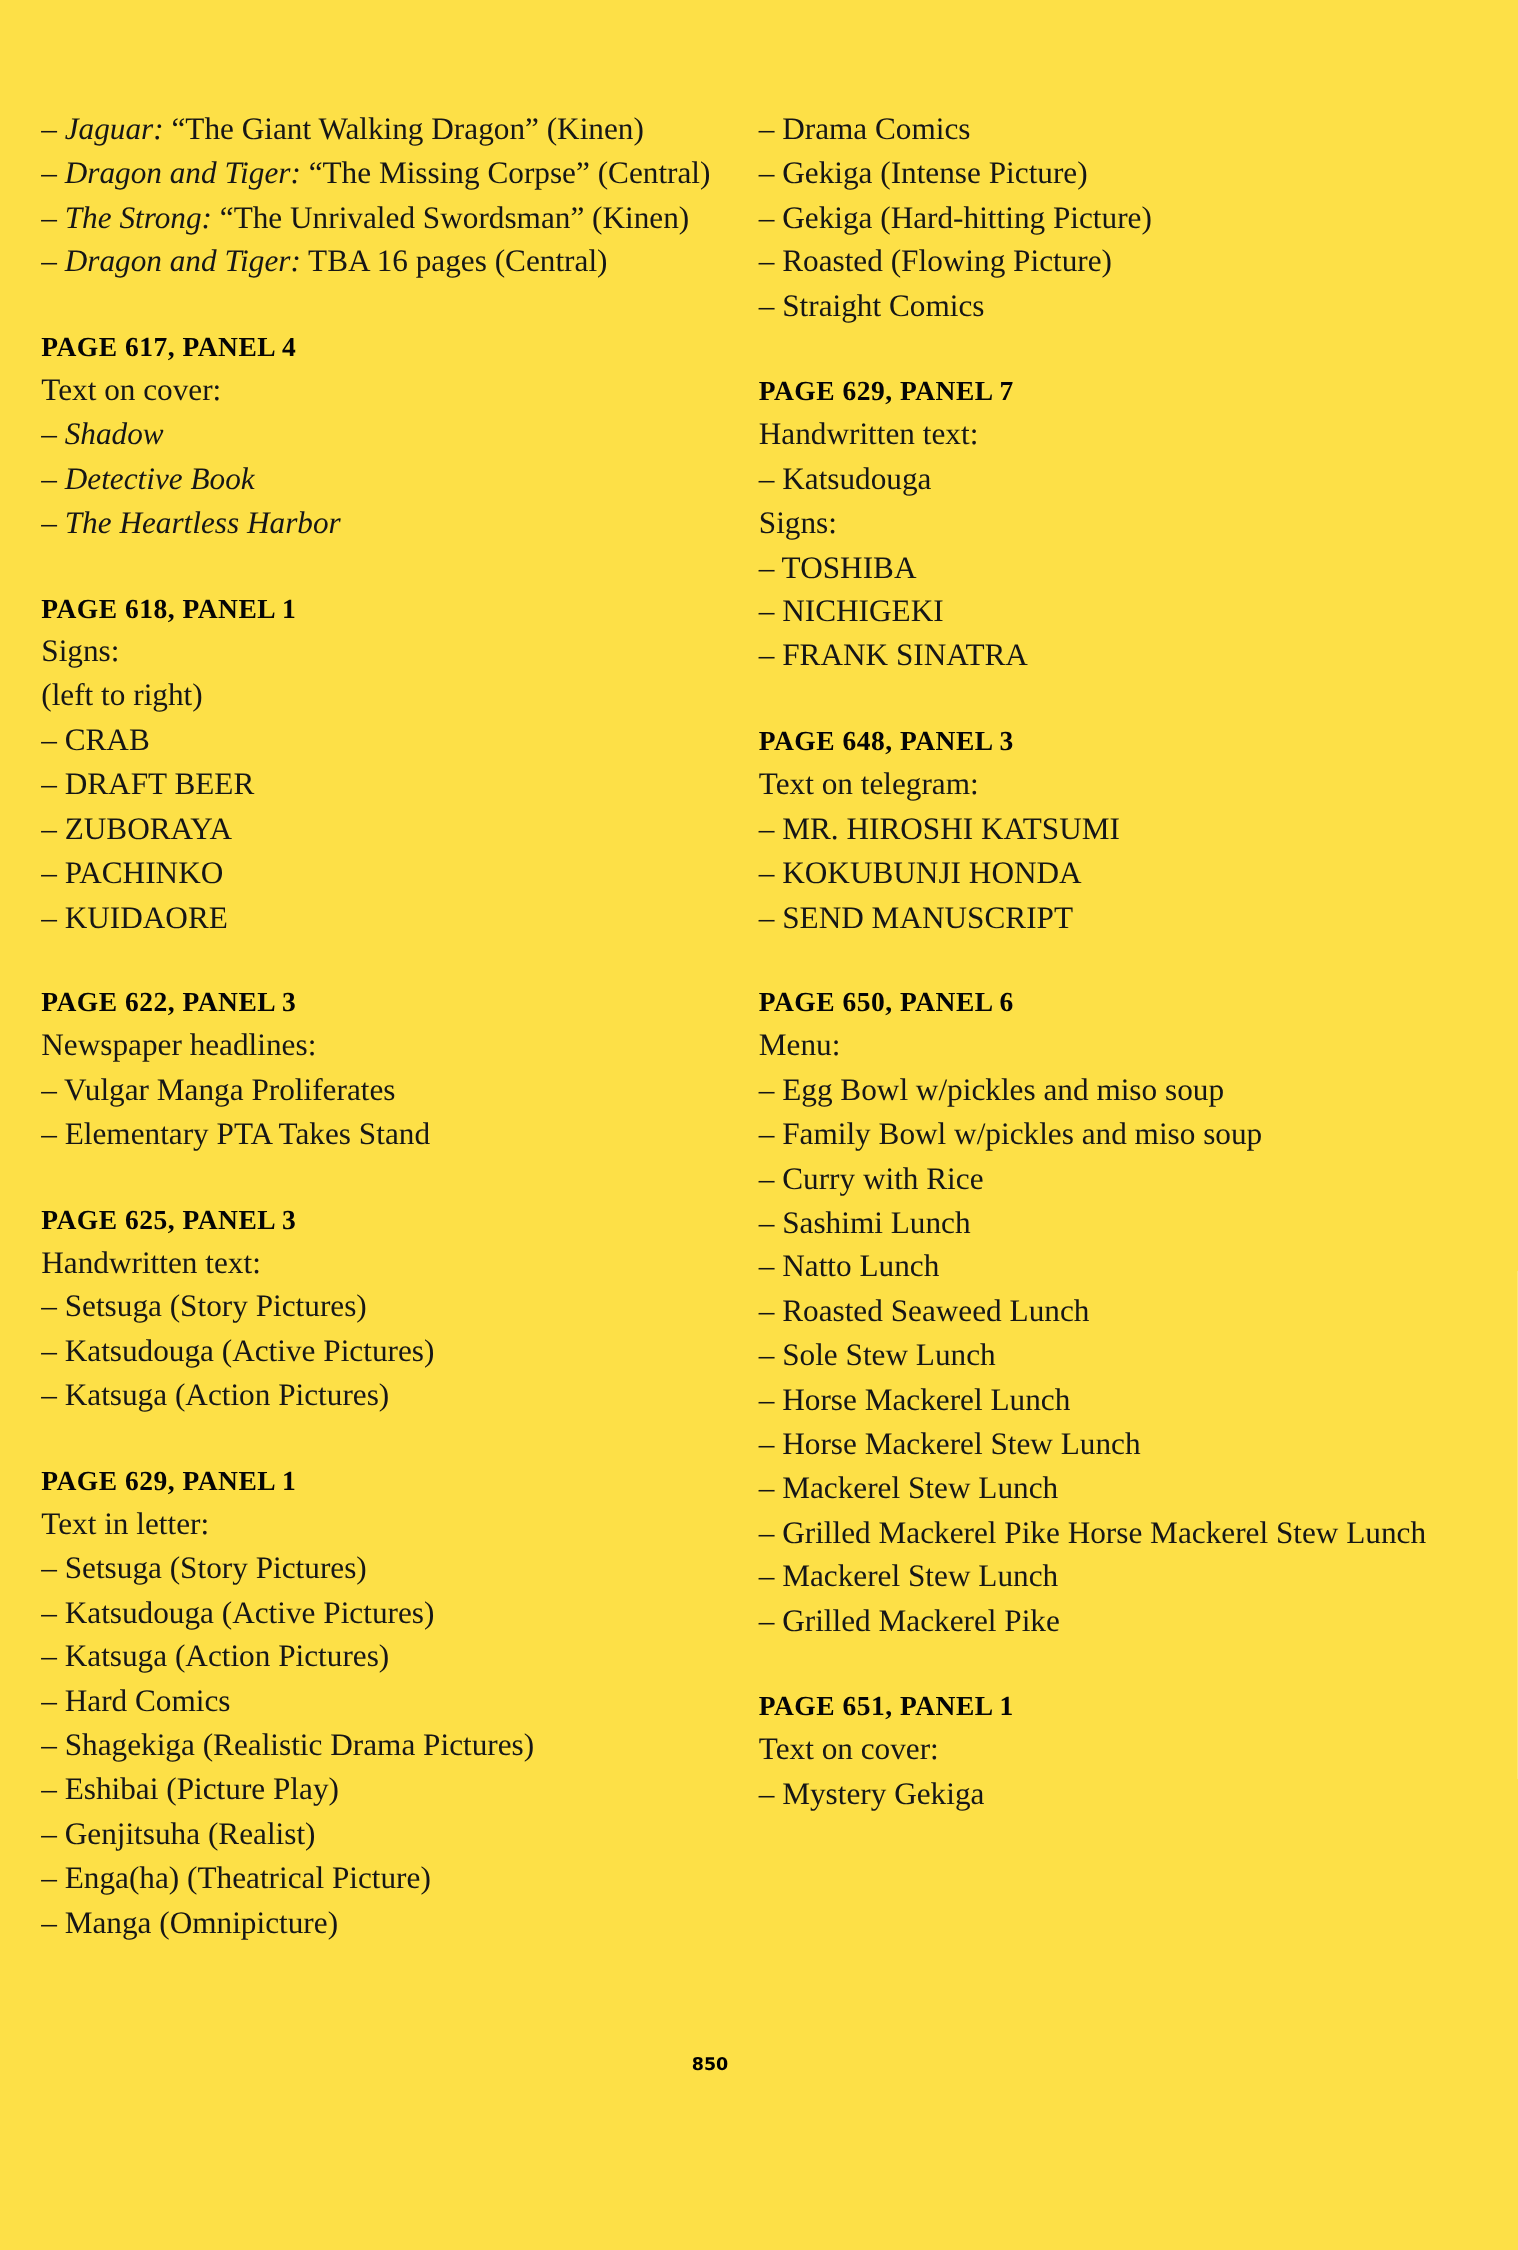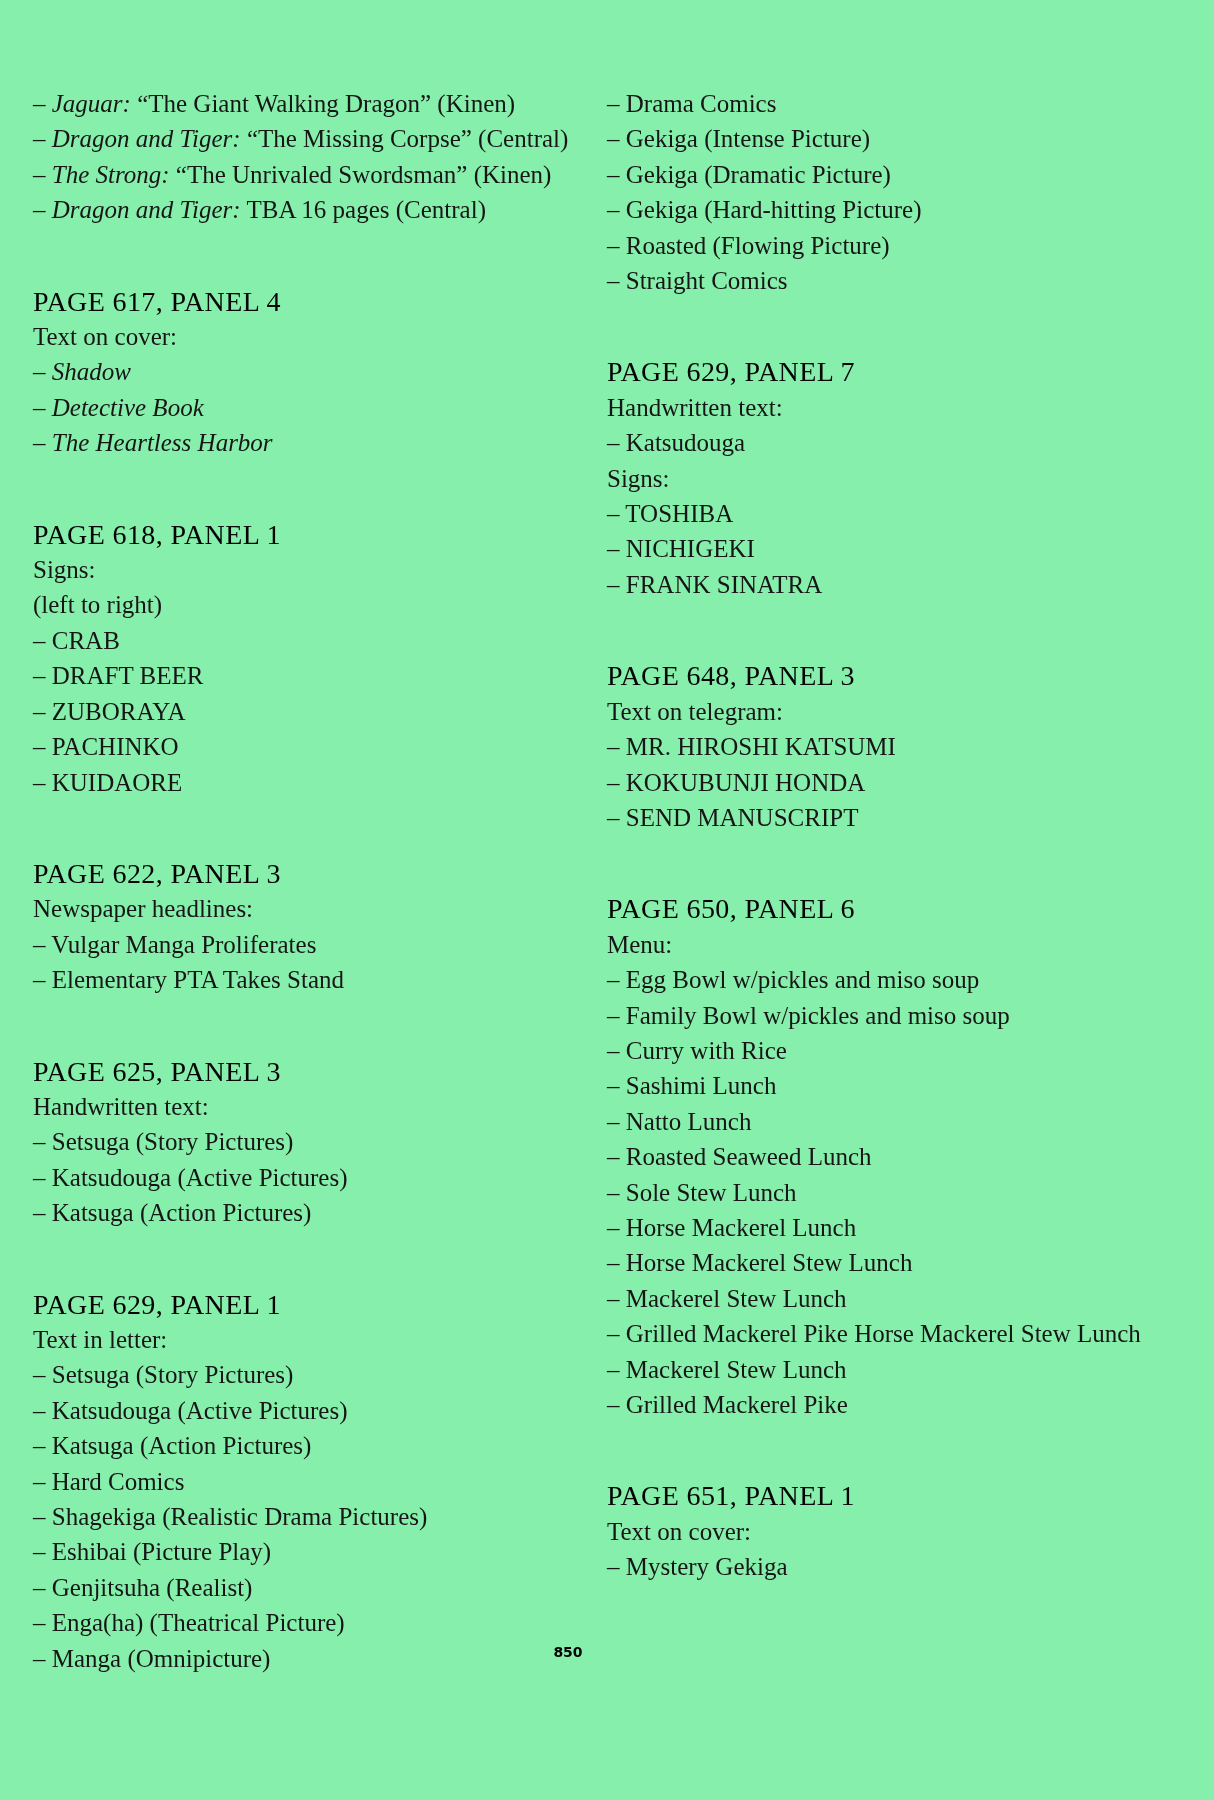--- a/index.html
+++ b/index.html
@@ -4,37 +4,37 @@
 <style>
   html,body{margin:0;padding:0;}
   body{
     width:1214px;height:1800px;
     background:#fefefe;
     position:relative;
     font-family:"Liberation Serif", serif;
     color:#151515;
     overflow:hidden;
   }
-  .page{position:absolute;inset:0;background:#86efac;}
+  .page{position:absolute;inset:0;background:#fde047;}
   .col{position:absolute;top:86px;}
   .col-left{left:33px;}
   .col-right{left:607px;}
   .line{
     font-size:25px;
     line-height:35.4px;
     white-space:nowrap;
     color:#161616;
   }
   .it{font-style:italic;}
   .hdr{
-    font-weight:normal;
-    font-size:28px;
+    font-weight:bold;
+    font-size:22px;
     line-height:35.4px;
     letter-spacing:0.4px;
-    margin-top:56px;
+    margin-top:32px;
     color:#050505;
     white-space:nowrap;
   }
   .folio{
     position:absolute;
     top:1644px;
     left:568px;
     transform:translateX(-50%);
     font-family:"DejaVu Sans", sans-serif;
     font-weight:bold;
@@ -94,21 +94,20 @@
         <div class="line"><span>– Eshibai (Picture Play)</span></div>
         <div class="line"><span>– Genjitsuha (Realist)</span></div>
         <div class="line"><span>– Enga(ha) (Theatrical Picture)</span></div>
         <div class="line"><span>– Manga (Omnipicture)</span></div>
       </div>
     </div>
   <div class="col col-right">
       <div class="section">
         <div class="line"><span>– Drama Comics</span></div>
         <div class="line"><span>– Gekiga (Intense Picture)</span></div>
-        <div class="line"><span>– Gekiga (Dramatic Picture)</span></div>
         <div class="line"><span>– Gekiga (Hard-hitting Picture)</span></div>
         <div class="line"><span>– Roasted (Flowing Picture)</span></div>
         <div class="line"><span>– Straight Comics</span></div>
       </div>
       <div class="section">
         <div class="hdr">PAGE 629, PANEL 7</div>
         <div class="line"><span>Handwritten text:</span></div>
         <div class="line"><span>– Katsudouga</span></div>
       </div>
       <div class="section">

